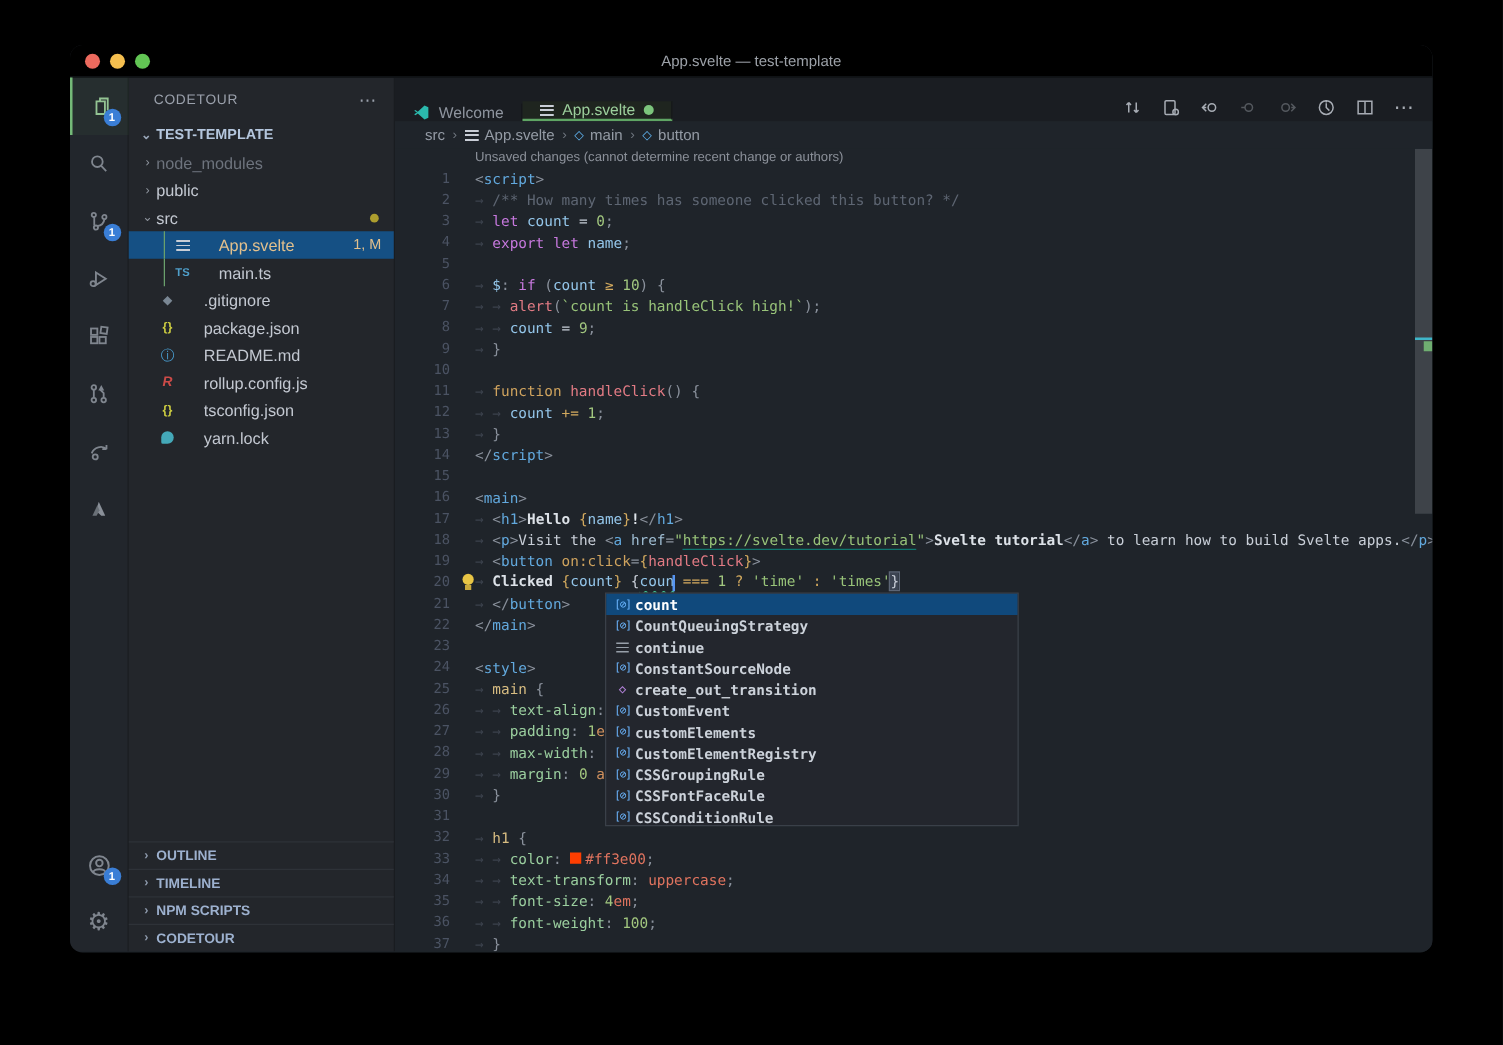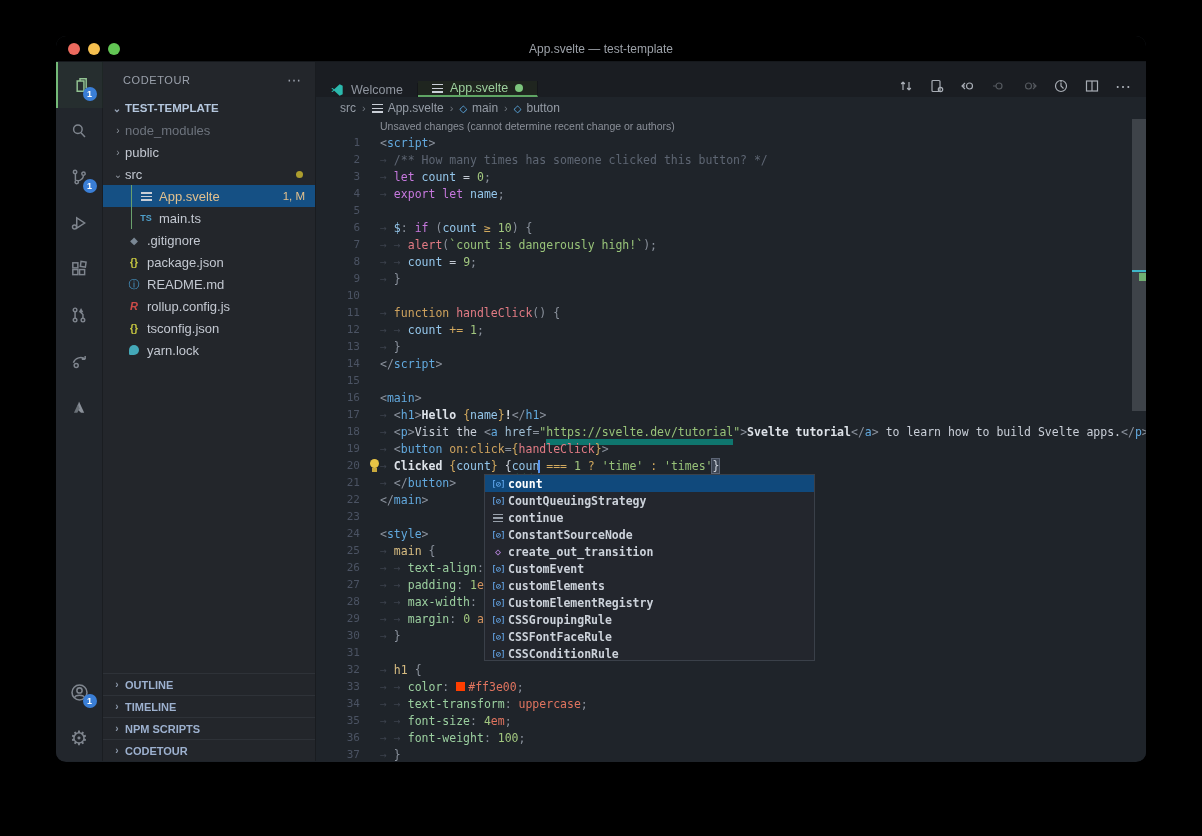--- a/index.html
+++ b/index.html
@@ -33,21 +33,21 @@
   .sidebar { width:213px; background:#23262b; display:flex; flex-direction:column;
              border-right:1px solid #191c20; font-size:13px; color:#c3c8d1; }
   .sb-header { height:35px; display:flex; align-items:center; padding:0 14px 0 20px; }
   .sb-header .lbl { flex:1; font-size:11px; letter-spacing:.6px; color:#9aa0ab; }
   .sb-header .dots { color:#9aa0ab; font-size:14px; }
   .sb-root { height:22px; display:flex; align-items:center; padding-left:6px;
              font-weight:bold; font-size:11.5px; color:#b4c6dd; }
   .sb-root .chev { width:16px; color:#9aa7ba; font-size:10px; text-align:center; }
   .trow { height:22px; display:flex; align-items:center; position:relative; cursor:default; }
   .trow .chev { width:14px; text-align:center; color:#8d939c; font-size:10px; }
-  .trow .fic { width:18px; display:flex; align-items:flex-end; justify-content:center; margin-right:4px; }
+  .trow .fic { width:18px; display:flex; align-items:flex-end; justify-content:center; margin-right:20px; }
   .trow.dim .name { color:#6d737d; }
   .trow.sel { background:#155084; }
   .trow.sel .name { color:#e2c08d; }
   .trow .badge { position:absolute; right:10px; color:#e2c08d; font-size:11.5px; }
   .trow .dot { position:absolute; right:12px; width:7px; height:7px; border-radius:50%; background:#ac9d2e; }
   .guide { position:absolute; left:28px; top:0; bottom:0; width:1px; background:#6aa06c; }
   .fi-svelte { width:11px; height:9px;
       background:linear-gradient(#c9ced6 0 1.5px,transparent 1.5px 3.6px,#c9ced6 3.6px 5.1px,transparent 5.1px 7.2px,#c9ced6 7.2px 8.7px,transparent 8.7px); }
   .fi-ts { color:#4f9fca; font-weight:bold; font-size:9px; }
   .fi-git { color:#7a8794; font-size:10px; }
@@ -80,21 +80,21 @@
   .editor { position:relative; flex:1; overflow:hidden;
             font-family:"DejaVu Sans Mono", monospace; font-size:11.5px; }
   .codelens { position:absolute; left:64px; top:1px; height:14px; font-size:10.5px;
               font-family:"Liberation Sans", sans-serif; color:#8b9099; }
   .lines { position:absolute; left:0; top:15px; right:14px; }
   .cline { height:17px; display:flex; align-items:center; white-space:pre; }
   .gut { width:44px; text-align:right; color:#4b5363; font-size:11px; flex:none; }
   .lct { margin-left:20px; }
   .t-pun{color:#8a919c} .t-tag{color:#62a9de} .t-kw{color:#c678dd} .t-kwf{color:#cfa35e}
   .t-var{color:#94c6ea} .t-num{color:#a2c77f} .t-str{color:#98c379}
-  .t-strU{color:#98c379; border-bottom:6px solid #0f766e}
+  .t-strU{color:#98c379; border-bottom:1px solid #0f766e}
   .t-com{color:#5e6673} .t-op{color:#c3c9d2} .t-op2{color:#d2a95e}
   .t-fn{color:#e27b84} .t-txt{color:#c9cfd8} .t-txtb{color:#dde2e8;font-weight:bold}
   .t-attr{color:#9fbdd3} .t-attr2{color:#cfa35e} .t-sel{color:#d8bd82}
   .t-prop{color:#9bcf9f} .t-unit{color:#d2925e} .t-valO{color:#e0745f}
   .t-ws{color:#3c424d}
   .t-varE{color:#94c6ea; text-decoration:underline wavy #3fbf8f 1px; text-underline-offset:3px;}
   .t-brkt{color:#c9cfd8; background:#3c4452; box-shadow:0 0 0 1px #5c6575}
   .t-swatch{display:inline-block; width:9px; height:9px; background:#ff3e00; margin:0 3px 0 0}
   .t-cursor{display:inline-block; width:2px; height:13px; background:#5694f0; vertical-align:middle; margin:0 -1px}
   
@@ -400,21 +400,21 @@
 
         <div class="editor">
           <div class="codelens">Unsaved changes (cannot determine recent change or authors)</div>
           <div class="lines" id="code-lines">
               <div class="cline"><span class="gut">1</span><span class="lct"><span class="t-pun">&lt;</span><span class="t-tag">script</span><span class="t-pun">&gt;</span></span></div>
               <div class="cline"><span class="gut">2</span><span class="lct"><span class="t-ws">→ </span><span class="t-com">/** How many times has someone clicked this button? */</span></span></div>
               <div class="cline"><span class="gut">3</span><span class="lct"><span class="t-ws">→ </span><span class="t-kw">let </span><span class="t-var">count </span><span class="t-op">= </span><span class="t-num">0</span><span class="t-pun">;</span></span></div>
               <div class="cline"><span class="gut">4</span><span class="lct"><span class="t-ws">→ </span><span class="t-kw">export </span><span class="t-kw">let </span><span class="t-var">name</span><span class="t-pun">;</span></span></div>
               <div class="cline"><span class="gut">5</span><span class="lct"></span></div>
               <div class="cline"><span class="gut">6</span><span class="lct"><span class="t-ws">→ </span><span class="t-var">$</span><span class="t-pun">: </span><span class="t-kw">if </span><span class="t-pun">(</span><span class="t-var">count </span><span class="t-op2">≥ </span><span class="t-num">10</span><span class="t-pun">) </span><span class="t-pun">{</span></span></div>
-              <div class="cline"><span class="gut">7</span><span class="lct"><span class="t-ws">→ </span><span class="t-ws">→ </span><span class="t-fn">alert</span><span class="t-pun">(</span><span class="t-str">`count is dangerously high!`</span><span class="t-pun">)</span><span class="t-pun">;</span></span></div>
+              <div class="cline"><span class="gut">7</span><span class="lct"><span class="t-ws">→ </span><span class="t-ws">→ </span><span class="t-fn">alert</span><span class="t-pun">(</span><span class="t-str">`count is handleClick high!`</span><span class="t-pun">)</span><span class="t-pun">;</span></span></div>
               <div class="cline"><span class="gut">8</span><span class="lct"><span class="t-ws">→ </span><span class="t-ws">→ </span><span class="t-var">count </span><span class="t-op">= </span><span class="t-num">9</span><span class="t-pun">;</span></span></div>
               <div class="cline"><span class="gut">9</span><span class="lct"><span class="t-ws">→ </span><span class="t-pun">}</span></span></div>
               <div class="cline"><span class="gut">10</span><span class="lct"></span></div>
               <div class="cline"><span class="gut">11</span><span class="lct"><span class="t-ws">→ </span><span class="t-kwf">function </span><span class="t-fn">handleClick</span><span class="t-pun">()</span><span class="t-pun"> {</span></span></div>
               <div class="cline"><span class="gut">12</span><span class="lct"><span class="t-ws">→ </span><span class="t-ws">→ </span><span class="t-var">count </span><span class="t-op2">+= </span><span class="t-num">1</span><span class="t-pun">;</span></span></div>
               <div class="cline"><span class="gut">13</span><span class="lct"><span class="t-ws">→ </span><span class="t-pun">}</span></span></div>
               <div class="cline"><span class="gut">14</span><span class="lct"><span class="t-pun">&lt;/</span><span class="t-tag">script</span><span class="t-pun">&gt;</span></span></div>
               <div class="cline"><span class="gut">15</span><span class="lct"></span></div>
               <div class="cline"><span class="gut">16</span><span class="lct"><span class="t-pun">&lt;</span><span class="t-tag">main</span><span class="t-pun">&gt;</span></span></div>
               <div class="cline"><span class="gut">17</span><span class="lct"><span class="t-ws">→ </span><span class="t-pun">&lt;</span><span class="t-tag">h1</span><span class="t-pun">&gt;</span><span class="t-txtb">Hello </span><span class="t-op2">{</span><span class="t-var">name</span><span class="t-op2">}</span><span class="t-txtb">!</span><span class="t-pun">&lt;/</span><span class="t-tag">h1</span><span class="t-pun">&gt;</span></span></div>

